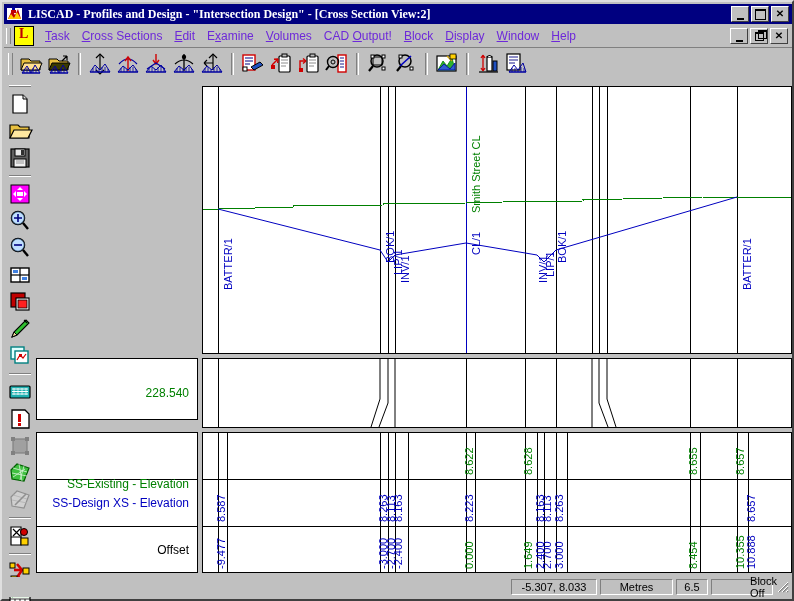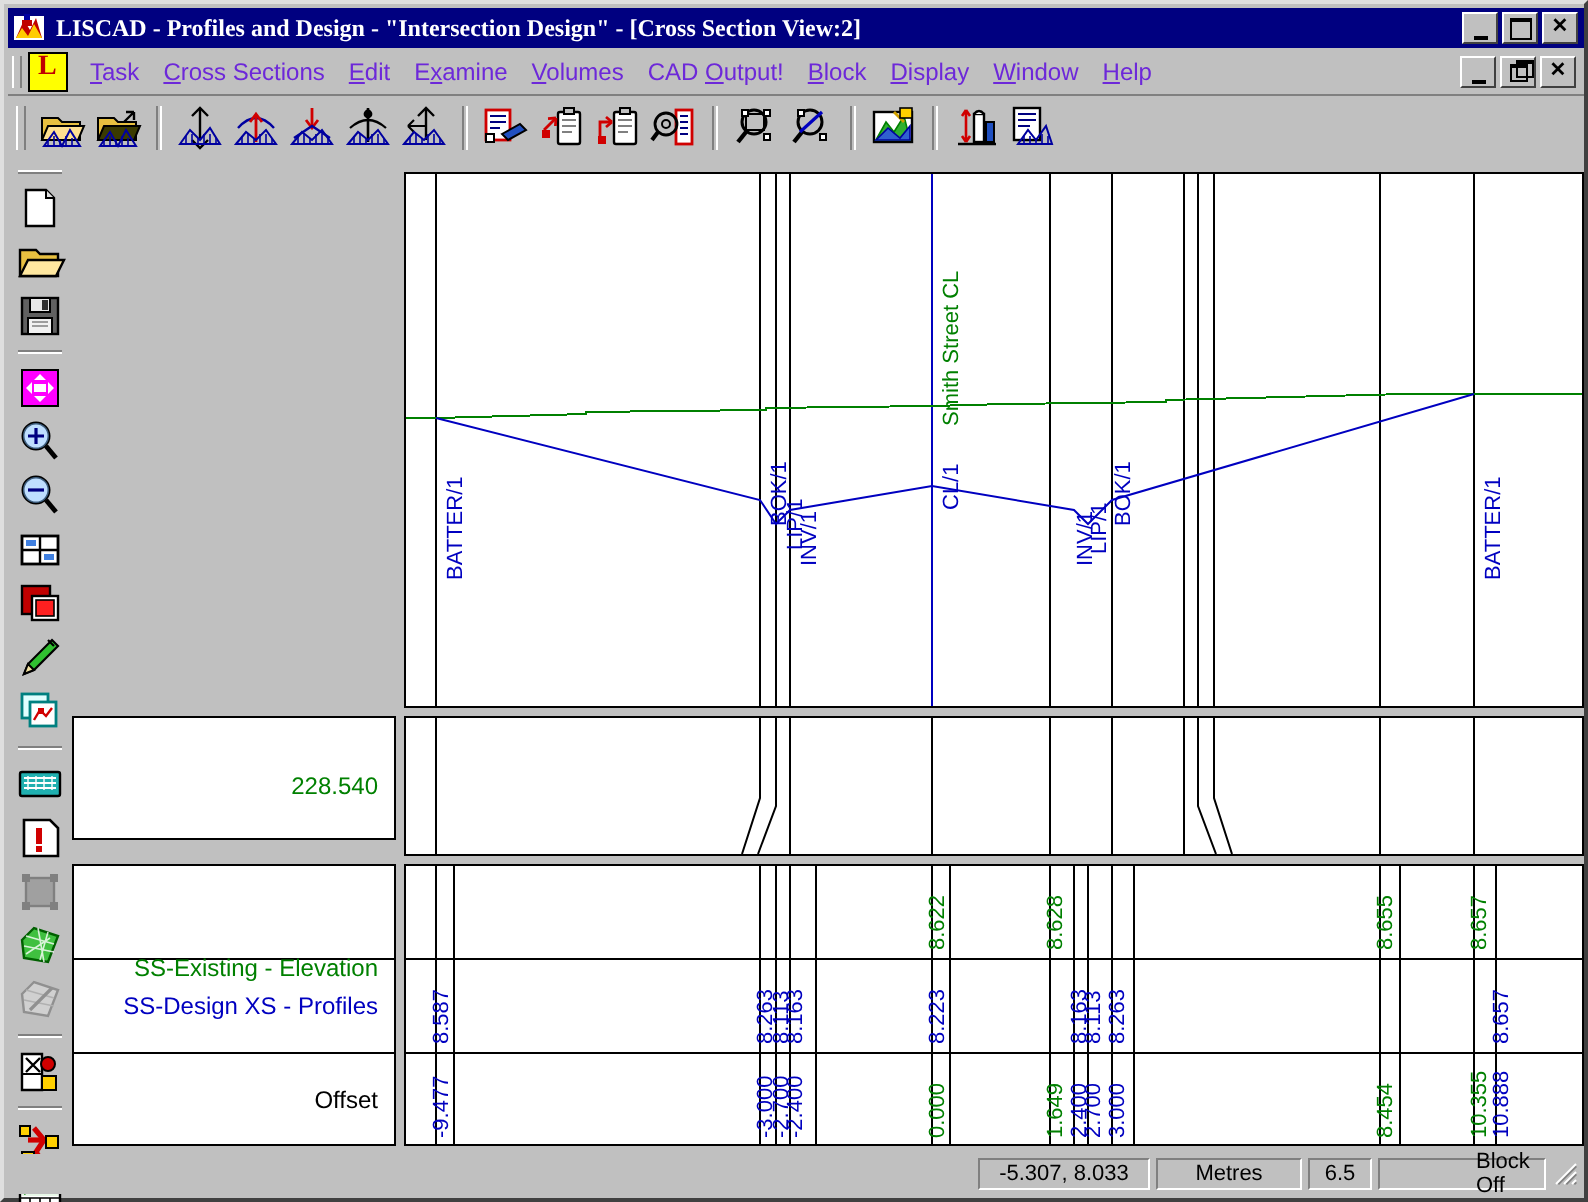--- a/index.html
+++ b/index.html
@@ -551,21 +551,21 @@
           <path d="M396 0 L396 44 L405 68"></path>
           <path d="M404 0 L404 40 L413 68"></path>
         </g>
       </svg>
     </div>
 
     <div class="lbl-pane" style="left:0px;top:350px;width:162px;height:141px;">
       <div style="position:absolute;left:0;top:46px;width:162px;border-top:1px solid #000;"></div>
       <div style="position:absolute;left:0;top:93px;width:162px;border-top:1px solid #000;"></div>
       <div class="rowlabel g-txt" style="top:16px;right:8px;margin-top:28px;">SS-Existing - Elevation</div>
-      <div class="rowlabel b-txt" style="top:63px;right:8px;">SS-Design XS - Profiles</div>
+      <div class="rowlabel b-txt" style="top:63px;right:8px;">SS-Design XS - Elevation</div>
       <div class="rowlabel k-txt" style="top:110px;right:8px;">Offset</div>
     </div>
 
     <div class="draw-pane" style="left:166px;top:350px;width:590px;height:141px;">
 
       <div style="position:absolute;left:0;top:46px;width:588px;border-top:1px solid #000;"></div>
       <div style="position:absolute;left:0;top:93px;width:588px;border-top:1px solid #000;"></div>
 
       <svg width="588" height="139" viewBox="0 0 588 139" style="position:absolute;left:0;top:0;">
         <g stroke="#000000" stroke-width="1" shape-rendering="crispEdges">
@@ -618,21 +618,21 @@
       <div class="vlabel b-txt" style="left:542px;top:136px;">10.888</div>
     </div>
 
   </div>
 
   <div class="statusbar">
     <div style="flex:1 1 auto;"></div>
     <div class="sfield" style="width:86px;">-5.307, 8.033</div>
     <div class="sfield" style="width:73px;">Metres</div>
     <div class="sfield" style="width:32px;">6.5</div>
-    <div class="sfield" style="width:84px;padding-left:48px;">Block Off</div>
+    <div class="sfield" style="width:62px;padding-left:48px;">Block Off</div>
     <div class="sgrip">
       <svg width="14" height="14" viewBox="0 0 14 14">
         <g stroke="#808080" stroke-width="1.4">
           <line x1="12" y1="3" x2="3" y2="12"></line>
           <line x1="12" y1="7" x2="7" y2="12"></line>
           <line x1="12" y1="11" x2="11" y2="12"></line>
         </g>
         <g stroke="#ffffff" stroke-width="1">
           <line x1="12" y1="2" x2="2" y2="12"></line>
           <line x1="12" y1="6" x2="6" y2="12"></line>

